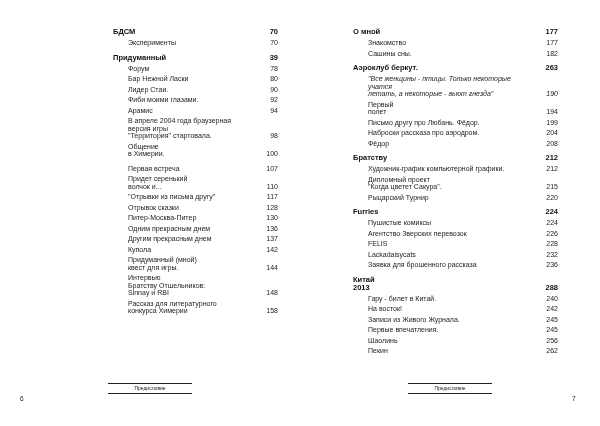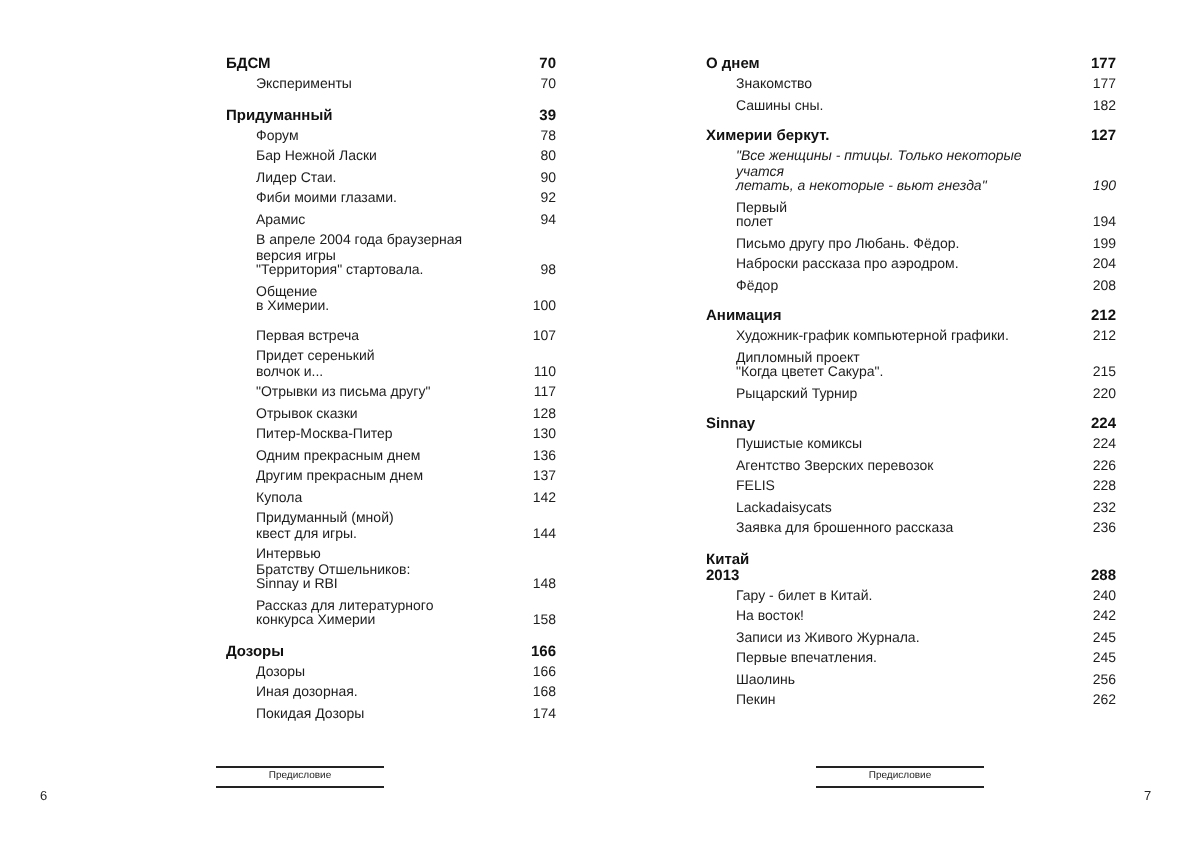--- a/index.html
+++ b/index.html
@@ -182,73 +182,51 @@
     <span class="pnum">148</span>
   </div>
 
   <div class="row entry">
     <span class="label">Рассказ для литературного конкурса Химерии</span>
     <span class="pnum">158</span>
   </div>
 </div>
   </div>
 
-  <div class="section">
-    <div class="row heading">
-      <span class="label">Дозоры</span>
-      <span class="pnum">166</span>
-    </div>
-    <div class="items">
-  <div class="row entry">
-    <span class="label">Дозоры</span>
-    <span class="pnum">166</span>
-  </div>
-
-  <div class="row entry">
-    <span class="label">Иная дозорная.</span>
-    <span class="pnum">168</span>
-  </div>
-
-  <div class="row entry">
-    <span class="label">Покидая Дозоры</span>
-    <span class="pnum">174</span>
-  </div>
-</div>
-  </div>
 </div>
     <div class="footer">
       <span>Предисловие</span>
     </div>
     <div class="pagenum num-left">6</div>
   </div>
 
   <div class="page right">
     <div class="toc">
   <div class="section">
     <div class="row heading">
-      <span class="label">О днем</span>
+      <span class="label">О мной</span>
       <span class="pnum">177</span>
     </div>
     <div class="items">
   <div class="row entry">
     <span class="label">Знакомство</span>
     <span class="pnum">177</span>
   </div>
 
   <div class="row entry">
     <span class="label">Сашины сны.</span>
     <span class="pnum">182</span>
   </div>
 </div>
   </div>
 
   <div class="section">
     <div class="row heading">
-      <span class="label">Химерии беркут.</span>
-      <span class="pnum">127</span>
+      <span class="label">Аэроклуб беркут.</span>
+      <span class="pnum">263</span>
     </div>
     <div class="items">
   <div class="row entry italic">
     <span class="label">"Все женщины - птицы. Только некоторые учатся
 летать, а некоторые - вьют гнезда"</span>
     <span class="pnum">190</span>
   </div>
 
   <div class="row entry">
     <span class="label">Первый
@@ -268,21 +246,21 @@
 
   <div class="row entry">
     <span class="label">Фёдор</span>
     <span class="pnum">208</span>
   </div>
 </div>
   </div>
 
   <div class="section">
     <div class="row heading">
-      <span class="label">Анимация</span>
+      <span class="label">Братству</span>
       <span class="pnum">212</span>
     </div>
     <div class="items">
   <div class="row entry">
     <span class="label">Художник-график компьютерной графики.</span>
     <span class="pnum">212</span>
   </div>
 
   <div class="row entry">
     <span class="label">Дипломный проект
@@ -292,21 +270,21 @@
 
   <div class="row entry">
     <span class="label">Рыцарский Турнир</span>
     <span class="pnum">220</span>
   </div>
 </div>
   </div>
 
   <div class="section">
     <div class="row heading">
-      <span class="label">Sinnay</span>
+      <span class="label">Furries</span>
       <span class="pnum">224</span>
     </div>
     <div class="items">
   <div class="row entry">
     <span class="label">Пушистые комиксы</span>
     <span class="pnum">224</span>
   </div>
 
   <div class="row entry">
     <span class="label">Агентство Зверских перевозок</span>

